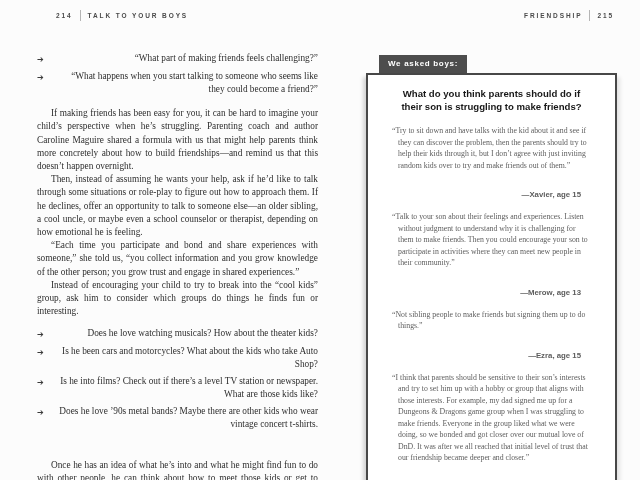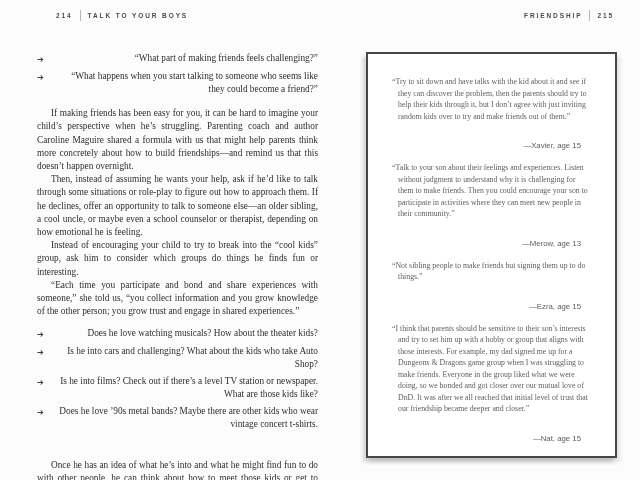--- a/index.html
+++ b/index.html
@@ -64,21 +64,21 @@
   .q-text {
     margin:12px;
     font-family:Liberation Serif, serif;
     font-size:7.8px; line-height:11.5px; color:#5d5d5d;
     padding-left:6px; text-indent:-6px;
     text-align:left;
   }
   .q-attr {
     font-family:"Liberation Sans", sans-serif;
     font-size:7.8px; color:#5d5d5d;
-    text-align:right; padding-right:22px; margin-top:19px;
+    text-align:right; padding-right:22px; margin-top:19px;font-weight:bold;
   }
   .section-heading {
     font-family:"Liberation Sans", sans-serif;
     font-size:13.5px; font-weight:bold; color:#be185d;
     letter-spacing:0.2px;
     margin:22px 0 7px;
     text-align:right;
   }
   .section-body {
     margin:0;
@@ -111,53 +111,55 @@
       </li>
         <li>
         <span class="arrow">➔</span>
         <span class="li-text">“What happens when you start talking to someone who seems like they could become a friend?”</span>
       </li>
       </ul>
 
     <div class="paras">
         <p>If making friends has been easy for you, it can be hard to imagine your child’s perspective when he’s struggling. Parenting coach and author Caroline Maguire shared a formula with us that might help parents think more concretely about how to build friendships—and remind us that this doesn’t happen overnight.</p>
         <p>Then, instead of assuming he wants your help, ask if he’d like to talk through some situations or role-play to figure out how to approach them. If he declines, offer an opportunity to talk to someone else—an older sibling, a cool uncle, or maybe even a school counselor or therapist, depending on how emotional he is feeling.</p>
+        <p>“Each time you participate and bond and share experiences with someone,” she told us, “you collect information and you grow knowledge of the other person; you grow trust and engage in shared experiences.”</p>
         <p>Instead of encouraging your child to try to break into the “cool kids” group, ask him to consider which groups do things he finds fun or interesting.</p>
-        <p>“Each time you participate and bond and share experiences with someone,” she told us, “you collect information and you grow knowledge of the other person; you grow trust and engage in shared experiences.”</p>
       </div>
 
     <ul class="arrow-list interest">
         <li>
         <span class="arrow">➔</span>
         <span class="li-text">Does he love watching musicals? How about the theater kids?</span>
       </li>
         <li>
         <span class="arrow">➔</span>
-        <span class="li-text">Is he into cars and challenging? What about the kids who take Auto Shop?</span>
+        <span class="li-text">Is he been cars and motorcycles? What about the kids who take Auto Shop?</span>
       </li>
         <li>
         <span class="arrow">➔</span>
         <span class="li-text">Is he into films? Check out if there’s a level TV station or newspaper. What are those kids like?</span>
       </li>
         <li>
         <span class="arrow">➔</span>
         <span class="li-text">Does he love ’90s metal bands? Maybe there are other kids who wear vintage concert t-shirts.</span>
       </li>
       </ul>
 
     <div class="paras closing">
         <p>Once he has an idea of what he’s into and what he might find fun to do with other people, he can think about how to meet those kids or get to know them better.</p>
       </div>
 
   </section>
 
   <aside class="page-right">
 
     <div>
+      <div class="callout-tab">We asked boys:</div>
       <div class="callout-box">
+        <div class="callout-title">What do you think parents should do if their son is struggling to make friends?</div>
         <div>
             <figure class="quote">
             <p class="q-text">“Try to sit down and have talks with the kid about it and see if they can discover the problem, then the parents should try to help their kids through it, but I don’t agree with just inviting random kids over to try and make friends out of them.”</p>
             <div class="q-attr">—Xavier, age 15</div>
           </figure>
             <figure class="quote">
             <p class="q-text">“Talk to your son about their feelings and experiences. Listen without judgment to understand why it is challenging for them to make friends. Then you could encourage your son to participate in activities where they can meet new people in their community.”</p>
             <div class="q-attr">—Merow, age 13</div>
           </figure>
             <figure class="quote">

